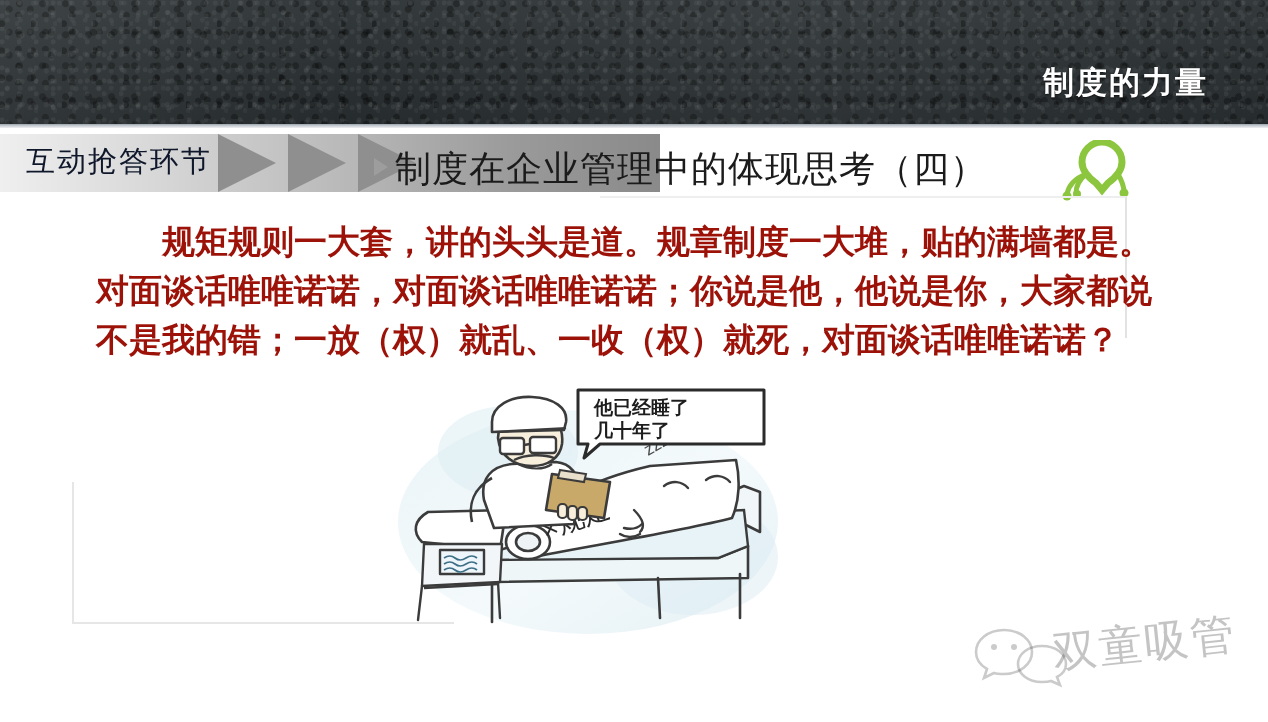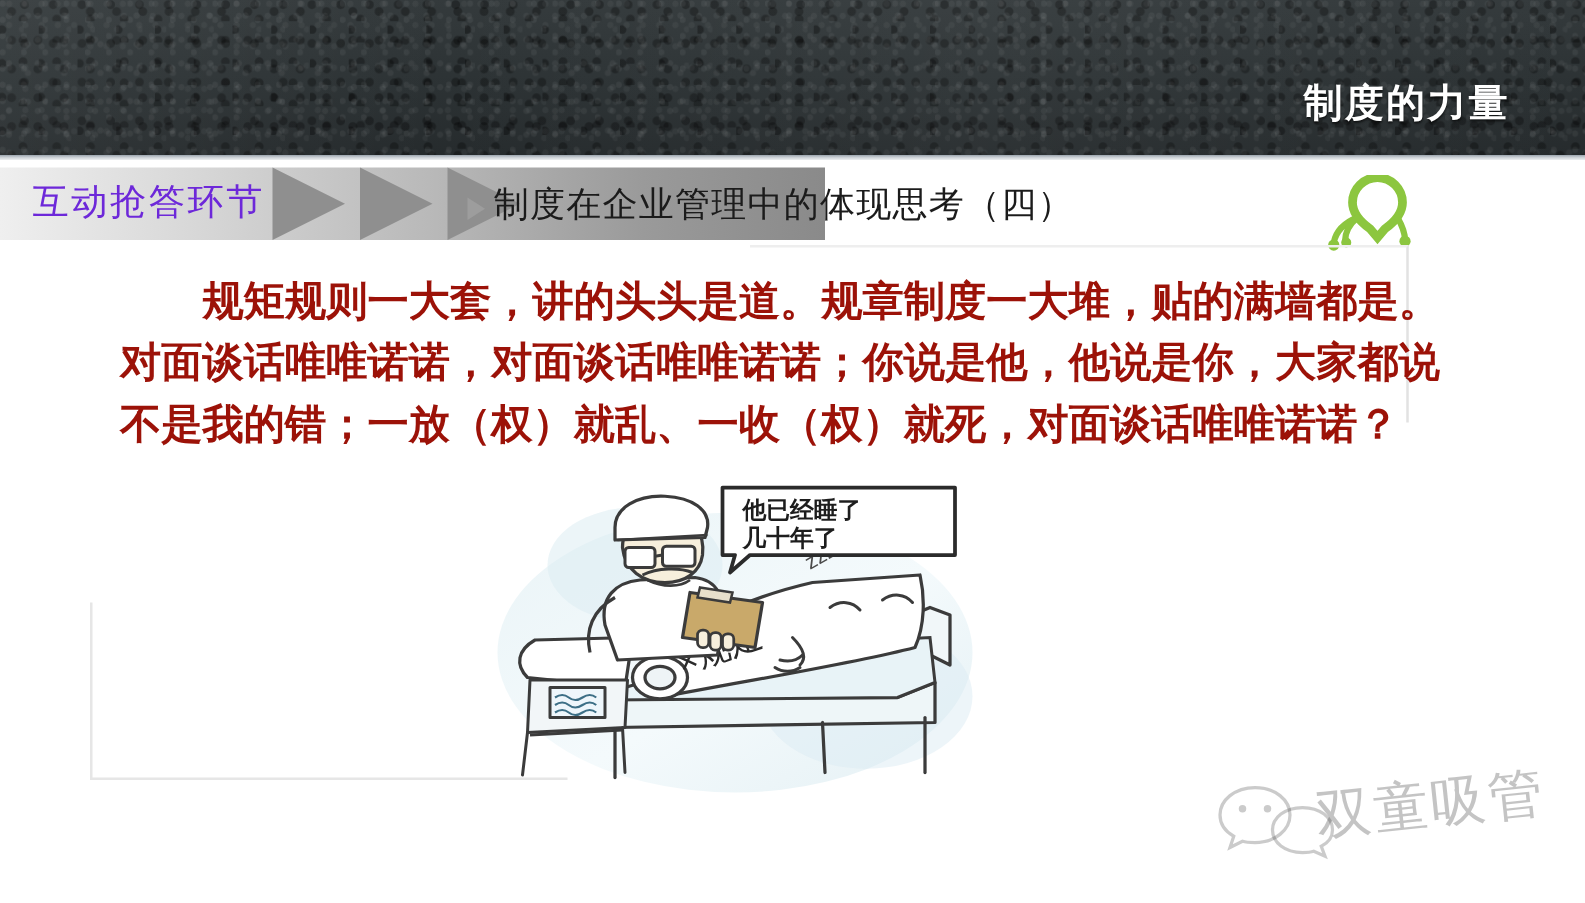--- a/index.html
+++ b/index.html
@@ -46,36 +46,36 @@
     white-space:nowrap;
   }
 
   
   .banner{
     position:absolute;left:0;top:134px;width:660px;height:58px;
     background:linear-gradient(90deg,#efefef 0%,#d9d9d9 22%,#b9b9b9 52%,#9a9a9a 78%,#8a8a8a 100%);
   }
   .banner-label{
     position:absolute;left:26px;top:142px;
-    font-size:29px;color:#6d28d9;letter-spacing:2px;white-space:nowrap;
+    font-size:29px;color:#0f172a;letter-spacing:2px;white-space:nowrap;
   }
   .chev{position:absolute;top:134px;width:0;height:0;
         border-top:29px solid transparent;border-bottom:29px solid transparent;
         border-left:58px solid #8f8f8f;}
   .chev.c1{left:218px;}
   .chev.c2{left:288px;}
   .chev.c3{left:358px;}
   .chev-small{
     position:absolute;left:374px;top:158px;width:0;height:0;
     border-top:9px solid transparent;border-bottom:9px solid transparent;
     border-left:14px solid #9d9d9d;
   }
   .banner-sub{
     position:absolute;left:395px;top:145px;
-    font-size:28px;color:#1b1b1b;letter-spacing:1px;white-space:nowrap;
+    font-size:36px;color:#1b1b1b;letter-spacing:1px;white-space:nowrap;
   }
 
   
   .green-mark{position:absolute;left:1062px;top:140px;width:80px;height:62px;}
 
   
   .frame-right{
     position:absolute;left:600px;top:196px;width:525px;height:140px;
     border-right:2px solid #e2e2e2;border-top:2px solid #eeeeee;
     pointer-events:none;

